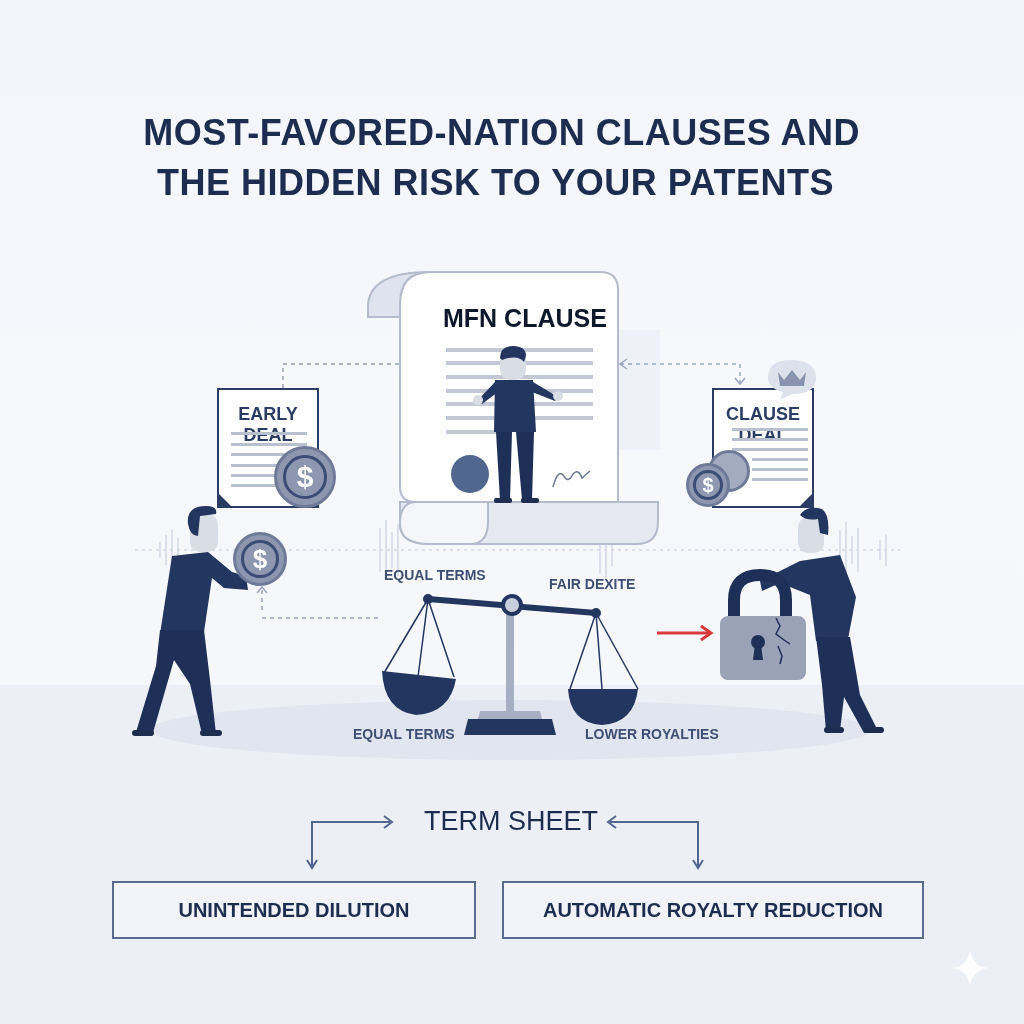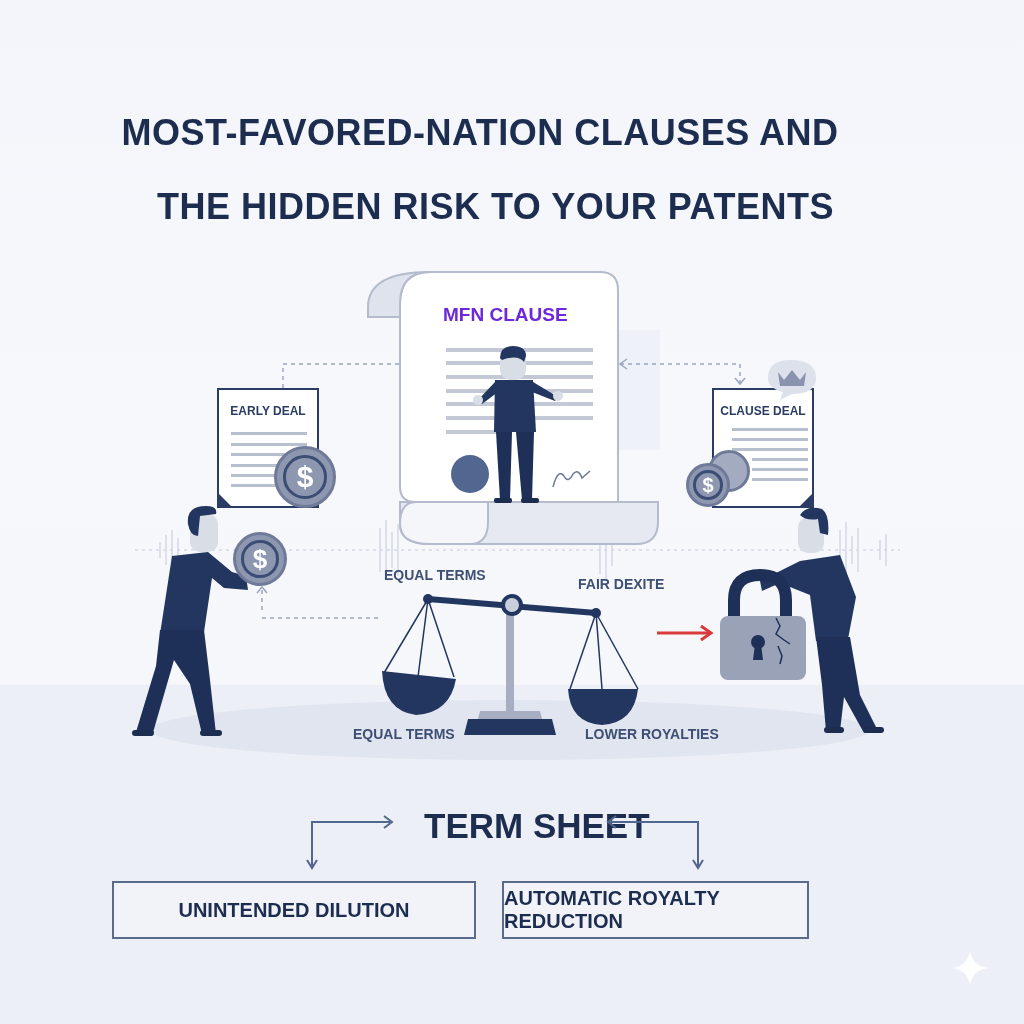--- a/index.html
+++ b/index.html
@@ -5,30 +5,30 @@
   html, body { margin:0; padding:0; }
   body { width:1024px; height:1024px; position:relative; overflow:hidden;
          background:#f4f6fb; font-family:"Liberation Sans", sans-serif; color:#1c2d4f; }
   .bg-top { position:absolute; left:0; top:0; width:1024px; height:685px;
             background:linear-gradient(180deg,#f3f5fa 0%,#f7f8fc 60%,#f6f7fb 100%); }
   .bg-floor { position:absolute; left:0; top:685px; width:1024px; height:339px; background:#eceff6; }
   .floor-ellipse { position:absolute; left:150px; top:700px; width:720px; height:60px; border-radius:50%;
                    background:#e1e5ef; }
   .title { position:absolute; left:100px; top:108px; width:760px; font-weight:bold; font-size:36px;
            line-height:50px; color:#1c2d4f; letter-spacing:0.5px; }
-  .title .l1 { display:block; text-align:center; }
-  .title .l2 { display:block; padding-left:57px;margin-top:24px; }
+  .title .l1 { display:block; text-align:right; }
+  .title .l2 { display:block; padding-left:57px; }
   .abs { position:absolute; }
   .label { position:absolute; font-size:14px; color:#3d4f73; font-weight:bold; white-space:nowrap; }
-  .term { position:absolute; left:424px; top:806px; font-size:35px; font-weight:bold; color:#1c2d4f; }
+  .term { position:absolute; left:424px; top:806px; font-size:27px; font-weight:normal; color:#1c2d4f; }
   .box { position:absolute; height:58px; border:2px solid #5b6b8c; background:#f1f3f9;
          display:flex; align-items:center; justify-content:center; font-size:20px; font-weight:bold;
          color:#1c2d4f; box-sizing:border-box; }
   .doc { position:absolute; background:#fff; border:2px solid #2a3c64; box-sizing:border-box; }
-  .doc .dtitle { position:absolute; left:0; right:0; top:14px; text-align:center; font-size:12px;
+  .doc .dtitle { position:absolute; left:0; right:0; top:14px; text-align:center; font-size:18px;
                  font-weight:bold; color:#2a3c64; }
   .line { position:absolute; height:3px; background:#b8bfcf; }
   .coin { position:absolute; border-radius:50%; background:#8e97b0; border:3px solid #6f7a99;
           box-sizing:border-box; display:flex; align-items:center; justify-content:center;
           color:#fff; font-weight:bold; }
   .coin .inner { border-radius:50%; border:3px solid #3b4d75; width:78%; height:78%;
                  display:flex; align-items:center; justify-content:center; box-sizing:border-box; }
   svg { position:absolute; overflow:visible; }
 </style>
 </head>
@@ -109,21 +109,21 @@
     <path d="M135 120 L118 138 L122 142 L138 130 Z" fill="#23365f"></path>
     <path d="M173 120 L198 135 L195 139 L172 130 Z" fill="#23365f"></path>
     <circle cx="118" cy="138" r="5" fill="#d9dde6"></circle>
     <circle cx="198" cy="134" r="5" fill="#d9dde6"></circle>
     <path d="M136 170 L152 170 L150 238 L140 238 Z" fill="#1e3058"></path>
     <path d="M156 170 L174 170 L172 238 L162 238 Z" fill="#1e3058"></path>
     <rect x="134" y="236" width="18" height="5" rx="2" fill="#1c2d4f"></rect>
     <rect x="161" y="236" width="18" height="5" rx="2" fill="#1c2d4f"></rect>
   </g>
 </svg>
-<div class="label" style="left:443px;top:304px;font-size:19px;color:#6d28d9;">MFN CLAUSE</div>
+<div class="label" style="left:443px;top:304px;font-size:25px;color:#0f172a;">MFN CLAUSE</div>
 
 <div class="doc" style="left:217px;top:388px;width:102px;height:120px;">
   <div class="dtitle">EARLY DEAL</div>
   <div class="line" style="left:12px;top:42px;width:76px;"></div>
   <div class="line" style="left:12px;top:53px;width:76px;"></div>
   <div class="line" style="left:12px;top:63px;width:70px;"></div>
   <div class="line" style="left:12px;top:74px;width:50px;"></div>
   <div class="line" style="left:12px;top:84px;width:50px;"></div>
   <div class="line" style="left:12px;top:94px;width:50px;"></div>
   <div class="abs" style="left:-2px;bottom:-2px;width:0;height:0;border-left:16px solid #2a3c64;border-top:16px solid transparent;"></div>
@@ -197,33 +197,33 @@
       <line x1="58" y1="14" x2="48" y2="92"></line>
       <line x1="58" y1="14" x2="84" y2="92"></line>
     <line x1="226" y1="28" x2="200" y2="104"></line>
       <line x1="226" y1="28" x2="232" y2="104"></line>
       <line x1="226" y1="28" x2="268" y2="104"></line>
   </g>
   <path d="M12 86 L86 94 Q80 128 46 130 Q14 126 12 86 Z" fill="#23365f"></path>
   <path d="M198 104 L268 104 Q264 138 232 140 Q200 138 198 104 Z" fill="#23365f"></path>
 </svg>
 <div class="label" style="left:384px;top:567px;">EQUAL TERMS</div>
-<div class="label" style="left:578px;top:576px;">FAIR DEXITE</div>
+<div class="label" style="left:549px;top:576px;">FAIR DEXITE</div>
 <div class="label" style="left:353px;top:726px;">EQUAL TERMS</div>
 <div class="label" style="left:585px;top:726px;">LOWER ROYALTIES</div>
 
 <div class="term">TERM SHEET</div>
 <svg width="800" height="80" style="left:100px;top:800px;">
   <g stroke="#52678f" stroke-width="2" fill="none">
     <path d="M212 66 L212 22 L290 22"></path>
       <path d="M284 16 L292 22 L284 28"></path>
     <path d="M207 60 L212 68 L217 60"></path>
     <path d="M598 66 L598 22 L510 22"></path>
       <path d="M516 16 L508 22 L516 28"></path>
     <path d="M593 60 L598 68 L603 60"></path>
   </g>
 </svg>
 <div class="box" style="left:112px;top:881px;width:364px;">UNINTENDED DILUTION</div>
-<div class="box" style="left:502px;top:881px;width:307px;">AUTOMATIC ROYALTY REDUCTION</div>
+<div class="box" style="left:502px;top:881px;width:422px;">AUTOMATIC ROYALTY REDUCTION</div>
 
 <svg width="40" height="40" style="left:950px;top:948px;">
   <path d="M20 2 Q22 18 38 20 Q22 22 20 38 Q18 22 2 20 Q18 18 20 2 Z" fill="#ffffff"></path>
 </svg>
 
 </body></html>

